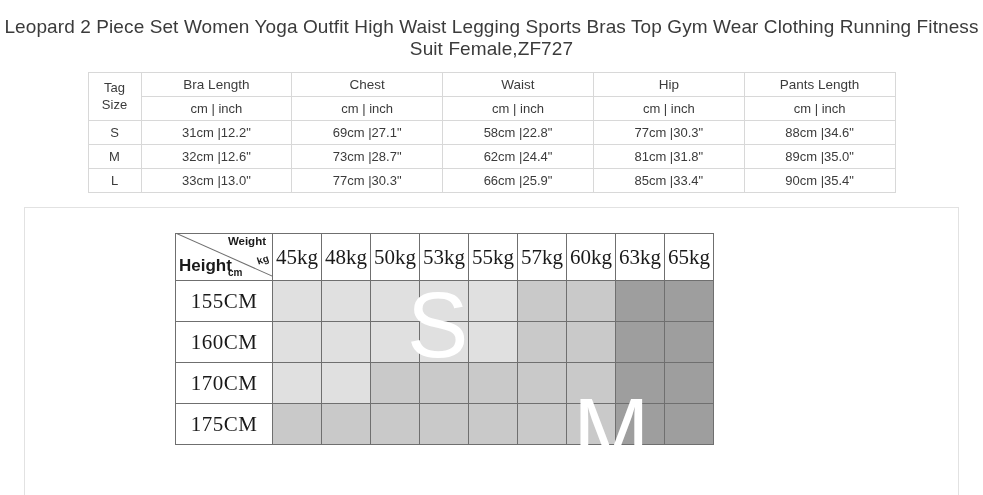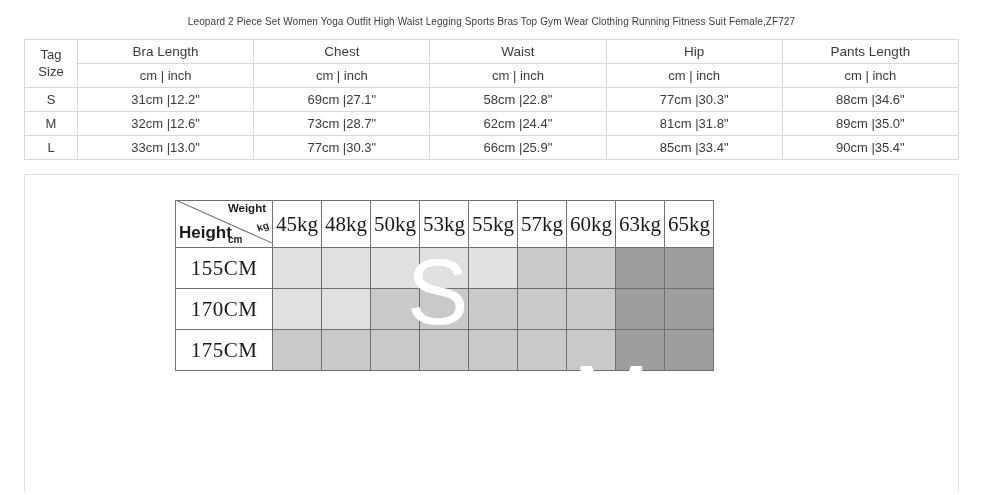--- a/index.html
+++ b/index.html
@@ -16,34 +16,34 @@
     overflow: hidden;
   }
   .page {
     width: 983px;
     height: 495px;
     position: relative;
     box-sizing: border-box;
   }
   .title {
     text-align: center;
-    font-size: 10px;
+    font-size: 19px;
     color: #3b3b3b;
     padding-top: 16px;
     padding-bottom: 12px;
     letter-spacing: 0.1px;
     font-family: "Liberation Sans", sans-serif;
   }
 
   
   .size-table-wrap {
     padding: 0 24px;
   }
   table.size-table {
-    width: 935px;
+    width: 808px;
     border-collapse: collapse;
     table-layout: fixed;
     margin: 0 auto;
   }
   table.size-table td, table.size-table th {
     border: 1px solid #d8d8d8;
     text-align: center;
     font-size: 13px;
     color: #3b3b3b;
     font-weight: normal;
@@ -274,20 +274,32 @@
             <td class="sh-s"></td>
             <td class="sh-s"></td>
             <td class="sh-s"></td>
             <td class="sh-s"></td>
             <td class="sh-m"></td>
             <td class="sh-m"></td>
             <td class="sh-l"></td>
             <td class="sh-l"></td>
           </tr>
           <tr>
+            <td class="height-hdr">160CM</td>
+            <td class="sh-s"></td>
+            <td class="sh-s"></td>
+            <td class="sh-s"></td>
+            <td class="sh-s"></td>
+            <td class="sh-s"></td>
+            <td class="sh-m"></td>
+            <td class="sh-m"></td>
+            <td class="sh-l"></td>
+            <td class="sh-l"></td>
+          </tr>
+          <tr>
             <td class="height-hdr">170CM</td>
             <td class="sh-s"></td>
             <td class="sh-s"></td>
             <td class="sh-m"></td>
             <td class="sh-m"></td>
             <td class="sh-m"></td>
             <td class="sh-m"></td>
             <td class="sh-m"></td>
             <td class="sh-l"></td>
             <td class="sh-l"></td>

